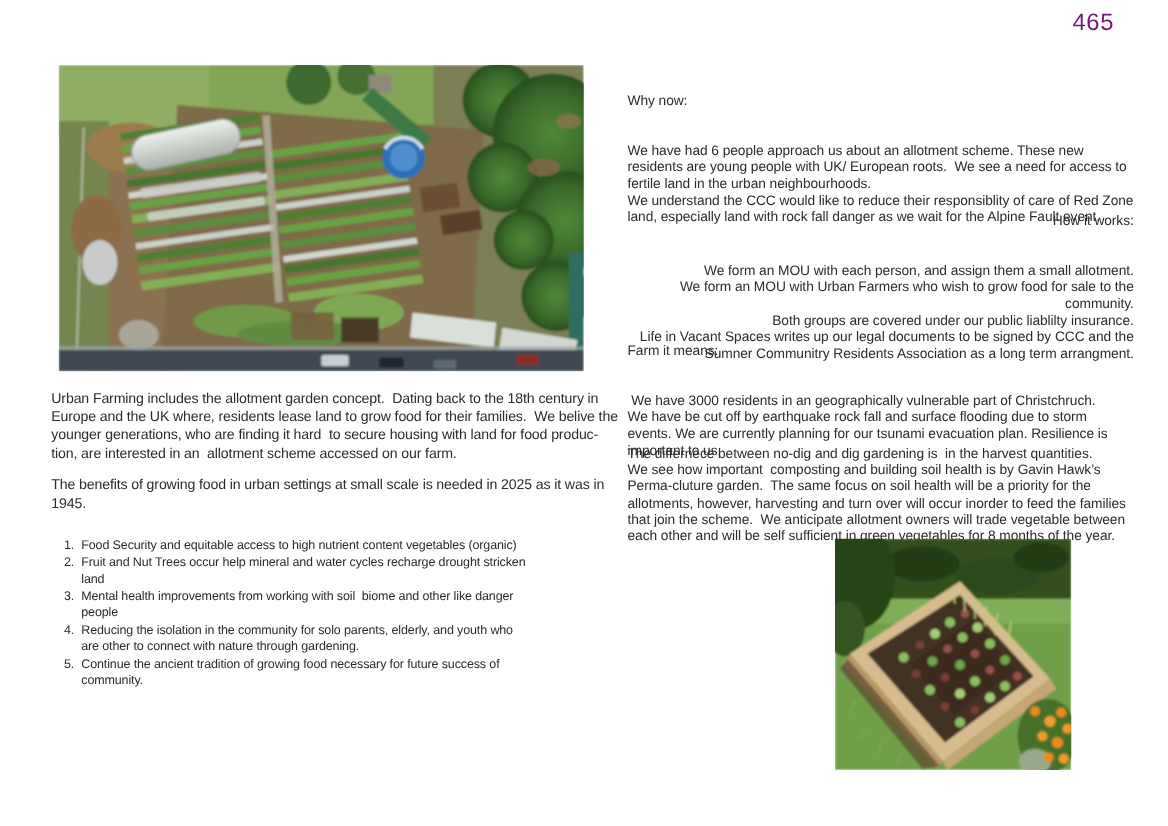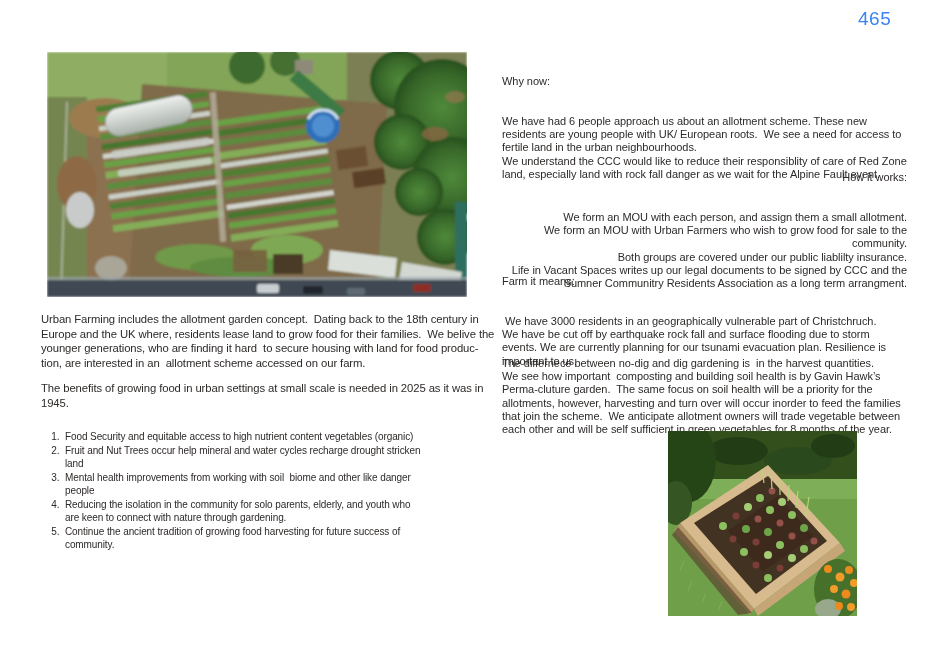--- a/index.html
+++ b/index.html
@@ -1,19 +1,19 @@
 <!DOCTYPE html>
 <html><head>
 <meta charset="utf-8">
 <style>
   html,body{margin:0;padding:0;background:#ffffff;}
   .page{position:relative;width:934px;height:661px;background:#ffffff;overflow:hidden;
         font-family:"Liberation Sans",sans-serif;color:#2d2a28;}
   .abs{position:absolute;}
-  .pagenum{left:858px;top:8px;width:50px;font-size:19px;color:#3b82f6;letter-spacing:.5px;}
+  .pagenum{left:858px;top:8px;width:50px;font-size:19px;color:#701a75;letter-spacing:.5px;}
   .photo{display:block;}
   .lpara{left:41px;top:312px;width:460px;font-size:11.3px;line-height:14.7px;
          letter-spacing:-0.1px;white-space:pre;}
   .lpara2{top:381px;}
   .blist{left:41px;top:430px;width:460px;margin:0;padding:0 0 0 21px;
          font-size:10px;line-height:13.5px;letter-spacing:-0.1px;}
   .blist li{margin:0;padding-left:3px;white-space:pre;}
   .rblock{left:502px;width:405px;font-size:11px;line-height:13.35px;
           letter-spacing:-0.05px;white-space:pre;}
   .sec-why{top:48px;} .sec-how{top:144px;text-align:right;} .sec-what{top:248px;} .sec-diff{top:330px;}
@@ -156,22 +156,22 @@
   <div class="abs lpara lpara2">The benefits of growing food in urban settings at small scale is needed in 2025 as it was in
 1945.</div>
 
   <ol class="abs blist">
     <li>Food Security and equitable access to high nutrient content vegetables (organic)</li>
     <li>Fruit and Nut Trees occur help mineral and water cycles recharge drought stricken
 land</li>
     <li>Mental health improvements from working with soil  biome and other like danger
 people</li>
     <li>Reducing the isolation in the community for solo parents, elderly, and youth who
-are keen to connect with nature through gardening.</li>
-    <li>Continue the ancient tradition of growing food harvesting for future success of
+are other to connect with nature through gardening.</li>
+    <li>Continue the ancient tradition of growing food necessary for future success of
 community.</li>
   </ol>
 
   <div class="abs rblock sec-why">
     <div>Why now:</div>
     <div>We have had 6 people approach us about an allotment scheme. These new
 residents are young people with UK/ European roots.  We see a need for access to
 fertile land in the urban neighbourhoods.
 We understand the CCC would like to reduce their responsiblity of care of Red Zone
 land, especially land with rock fall danger as we wait for the Alpine Fault event.</div>

